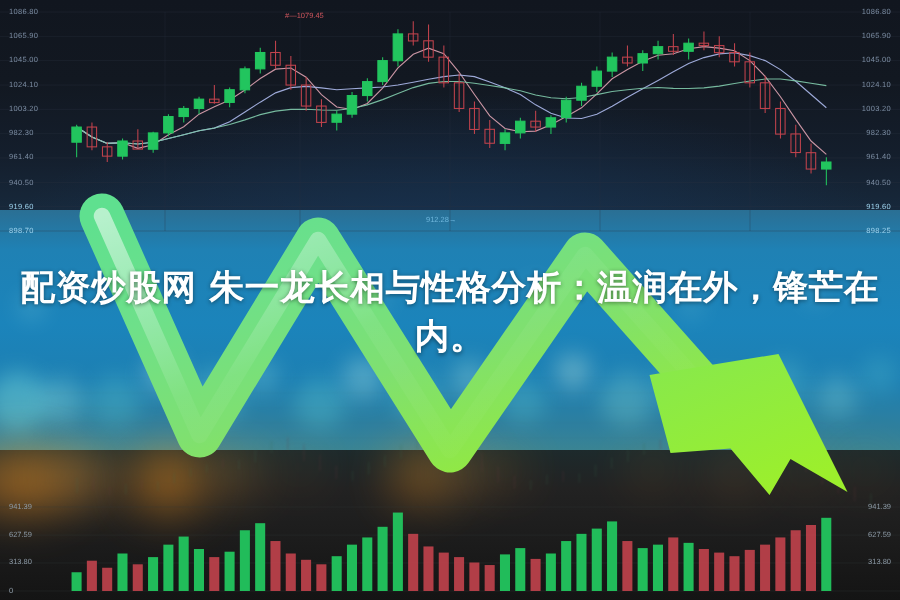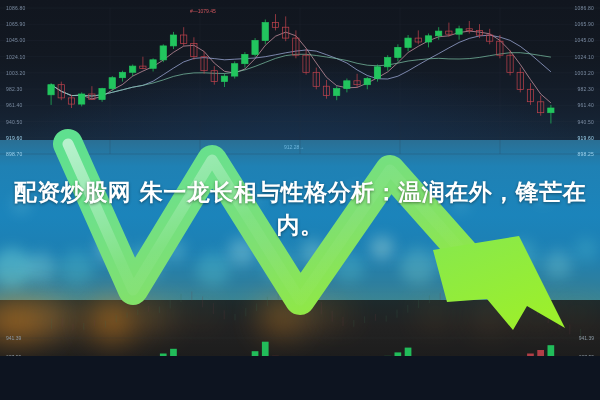--- a/index.html
+++ b/index.html
@@ -1,19 +1,19 @@
 <!DOCTYPE html>
 <html><head>
 <meta charset="utf-8">
 <style>
   * { margin:0; padding:0; box-sizing:border-box; }
   html,body{ width:600px; height:400px; overflow:hidden; background:#0d1420;
     font-family:"Liberation Sans","DejaVu Sans",sans-serif; }
 
-  #stage{ position:relative; width:600px; height:356px; overflow:hidden;padding-left:16px; }
+  #stage{ position:relative; width:600px; height:400px; overflow:hidden;padding-left:16px; }
 
   
   .bg-top{ position:absolute; left:0; top:0; width:600px; height:142px;
     background:
       radial-gradient(ellipse 420px 150px at 50% 120%, rgba(24,52,84,.85), rgba(0,0,0,0) 72%),
       linear-gradient(180deg,#11161f 0%, #121821 38%, #141e2c 72%, #17293c 100%);
   }
   .bg-band{ position:absolute; left:0; top:140px; width:600px; height:164px;
     background:linear-gradient(180deg,
       #2a6f94 0%, #1f81b4 16%, #1b84bb 46%, #1d7fb2 70%, #2e7f9e 88%, #3d8590 100%);

